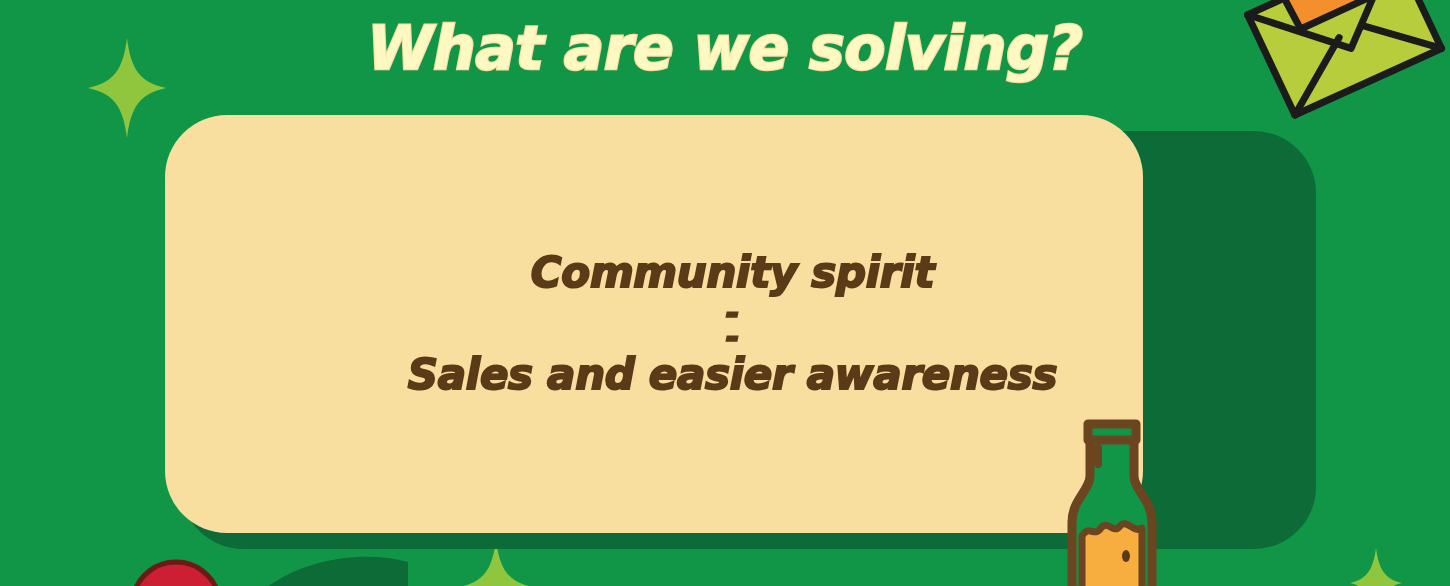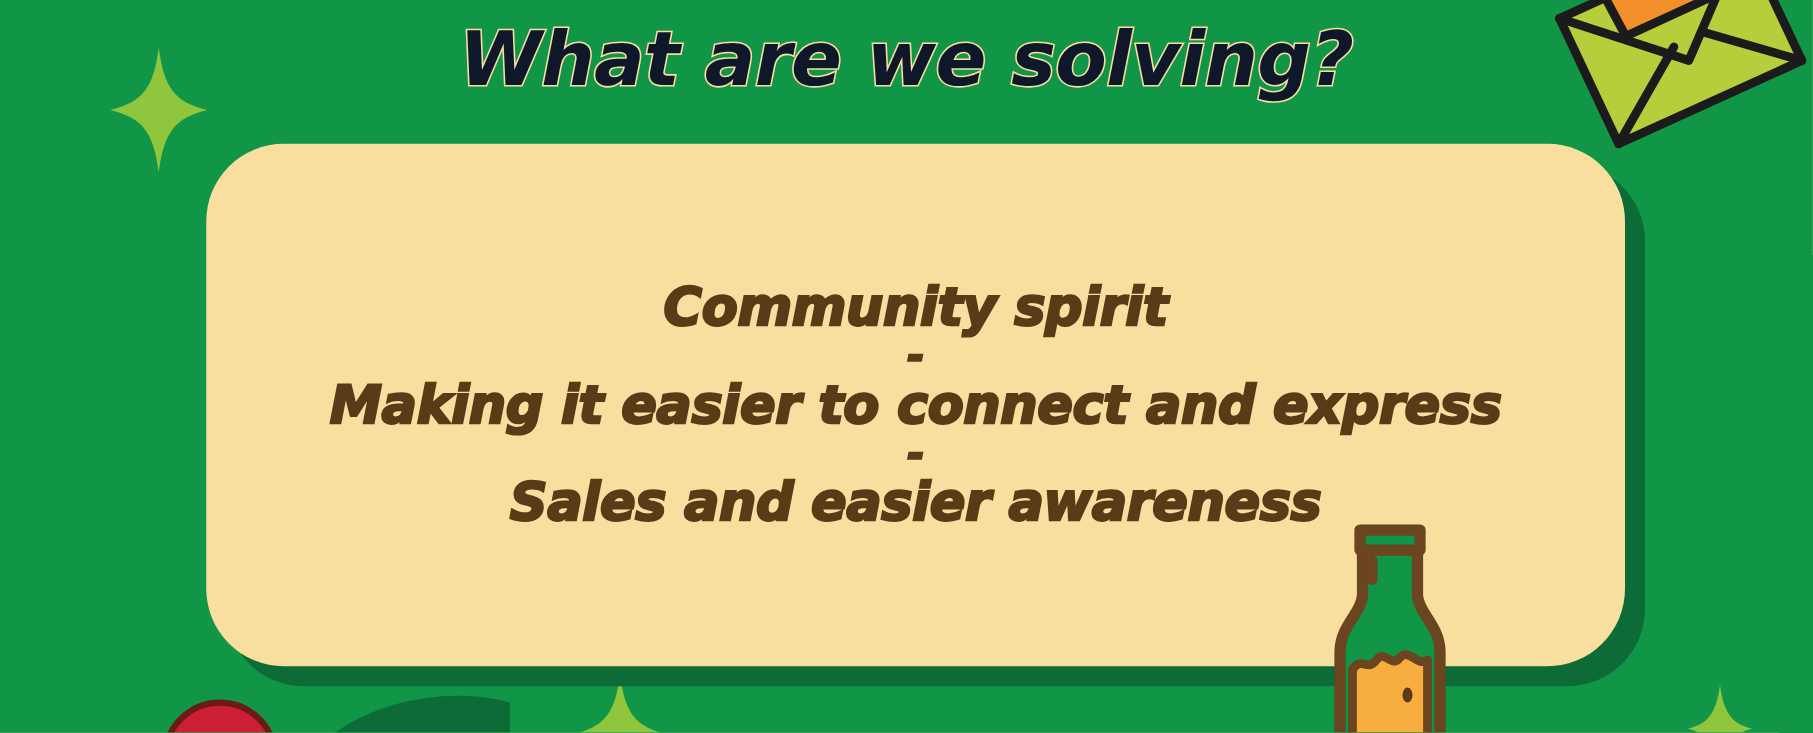--- a/index.html
+++ b/index.html
@@ -24,41 +24,41 @@
     left: 0;
     top: 12px;
     width: 1450px;
     text-align: center;
     font-family: "DejaVu Sans", sans-serif;
     font-size: 60px;
     line-height: 72px;
     font-weight: 700;
     font-style: italic;
     letter-spacing: -0.5px;
-    color: #0f172a;
+    color: #fef9c3;
     -webkit-text-stroke: 2.5px #F8DFA0;
     paint-order: stroke fill;
     white-space: nowrap;
   }
 
   
   .card-shadow {
     position: absolute;
     left: 181px;
     top: 131px;
     width: 1135px;
     height: 418px;
     background: #0C6B37;
     border-radius: 62px;
   }
   .card {
     position: absolute;
     left: 165px;
     top: 115px;
-    width: 1135px;
+    width: 978px;
     height: 418px;
     background: #F8DFA0;
     border-radius: 62px;
   }
   .card-body {
     position: absolute;
     left: 0;
     top: 0;
     width: 1135px;
     height: 418px;
@@ -156,21 +156,20 @@
       </g>
     </svg>
   </div>
 
   <div class="card-shadow"></div>
 
   <div class="card">
     <div class="card-body">
       <div class="body-line text">Community spirit</div>
       <div class="body-line sep">-</div>
-      <div class="body-line text">Making it easier to connect and express</div>
       <div class="body-line sep">-</div>
       <div class="body-line text">Sales and easier awareness</div>
     </div>
   </div>
 
   <div class="deco bottle">
     <svg viewBox="0 0 112 172" width="112" height="172" aria-hidden="true">
 
       <path d="M34 12
                L34 58

